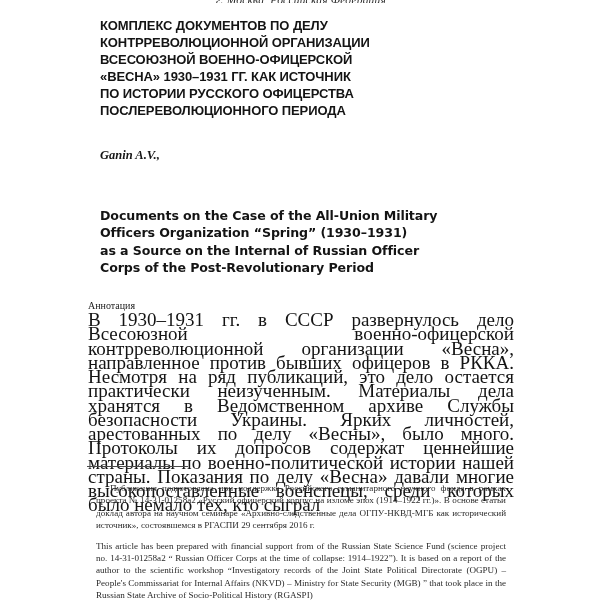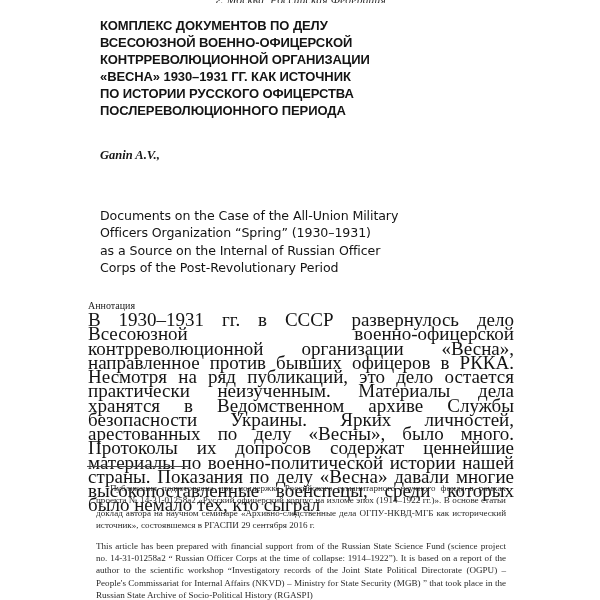--- a/index.html
+++ b/index.html
@@ -74,21 +74,21 @@
     color: #1a1a1a;
   }
 
   
   .title-en {
     position: absolute;
     left: 100px;
     top: 207px;
     width: 420px;
     font-family: "DejaVu Sans", "Liberation Sans", sans-serif;
-    font-weight: normal;
+    font-weight: bold;
     font-size: 12.6px;
     line-height: 17.4px;
     letter-spacing: -0.1px;
     color: #141414;
   }
   .title-en div { white-space: nowrap; }
 
   
   .abstract-heading {
     position: absolute;
@@ -139,22 +139,22 @@
 </style>
 </head>
 <body>
 
 <div class="page">
 
   <div class="running-head">г. Москва, Российская Федерация</div>
 
   <div class="title-ru">
     <div>КОМПЛЕКС ДОКУМЕНТОВ ПО ДЕЛУ</div>
+    <div>КОНТРРЕВОЛЮЦИОННОЙ ОРГАНИЗАЦИИ</div>
     <div>ВСЕСОЮЗНОЙ ВОЕННО-ОФИЦЕРСКОЙ</div>
-    <div>КОНТРРЕВОЛЮЦИОННОЙ ОРГАНИЗАЦИИ</div>
     <div>«ВЕСНА» 1930–1931 ГГ. КАК ИСТОЧНИК</div>
     <div>ПО ИСТОРИИ РУССКОГО ОФИЦЕРСТВА</div>
     <div>ПОСЛЕРЕВОЛЮЦИОННОГО ПЕРИОДА</div>
   </div>
 
   <div class="author">Ganin A.V.,</div>
 
   <div class="title-en">
     <div>Documents on the Case of the All-Union Military</div>
     <div>Officers Organization “Spring” (1930–1931)</div>

